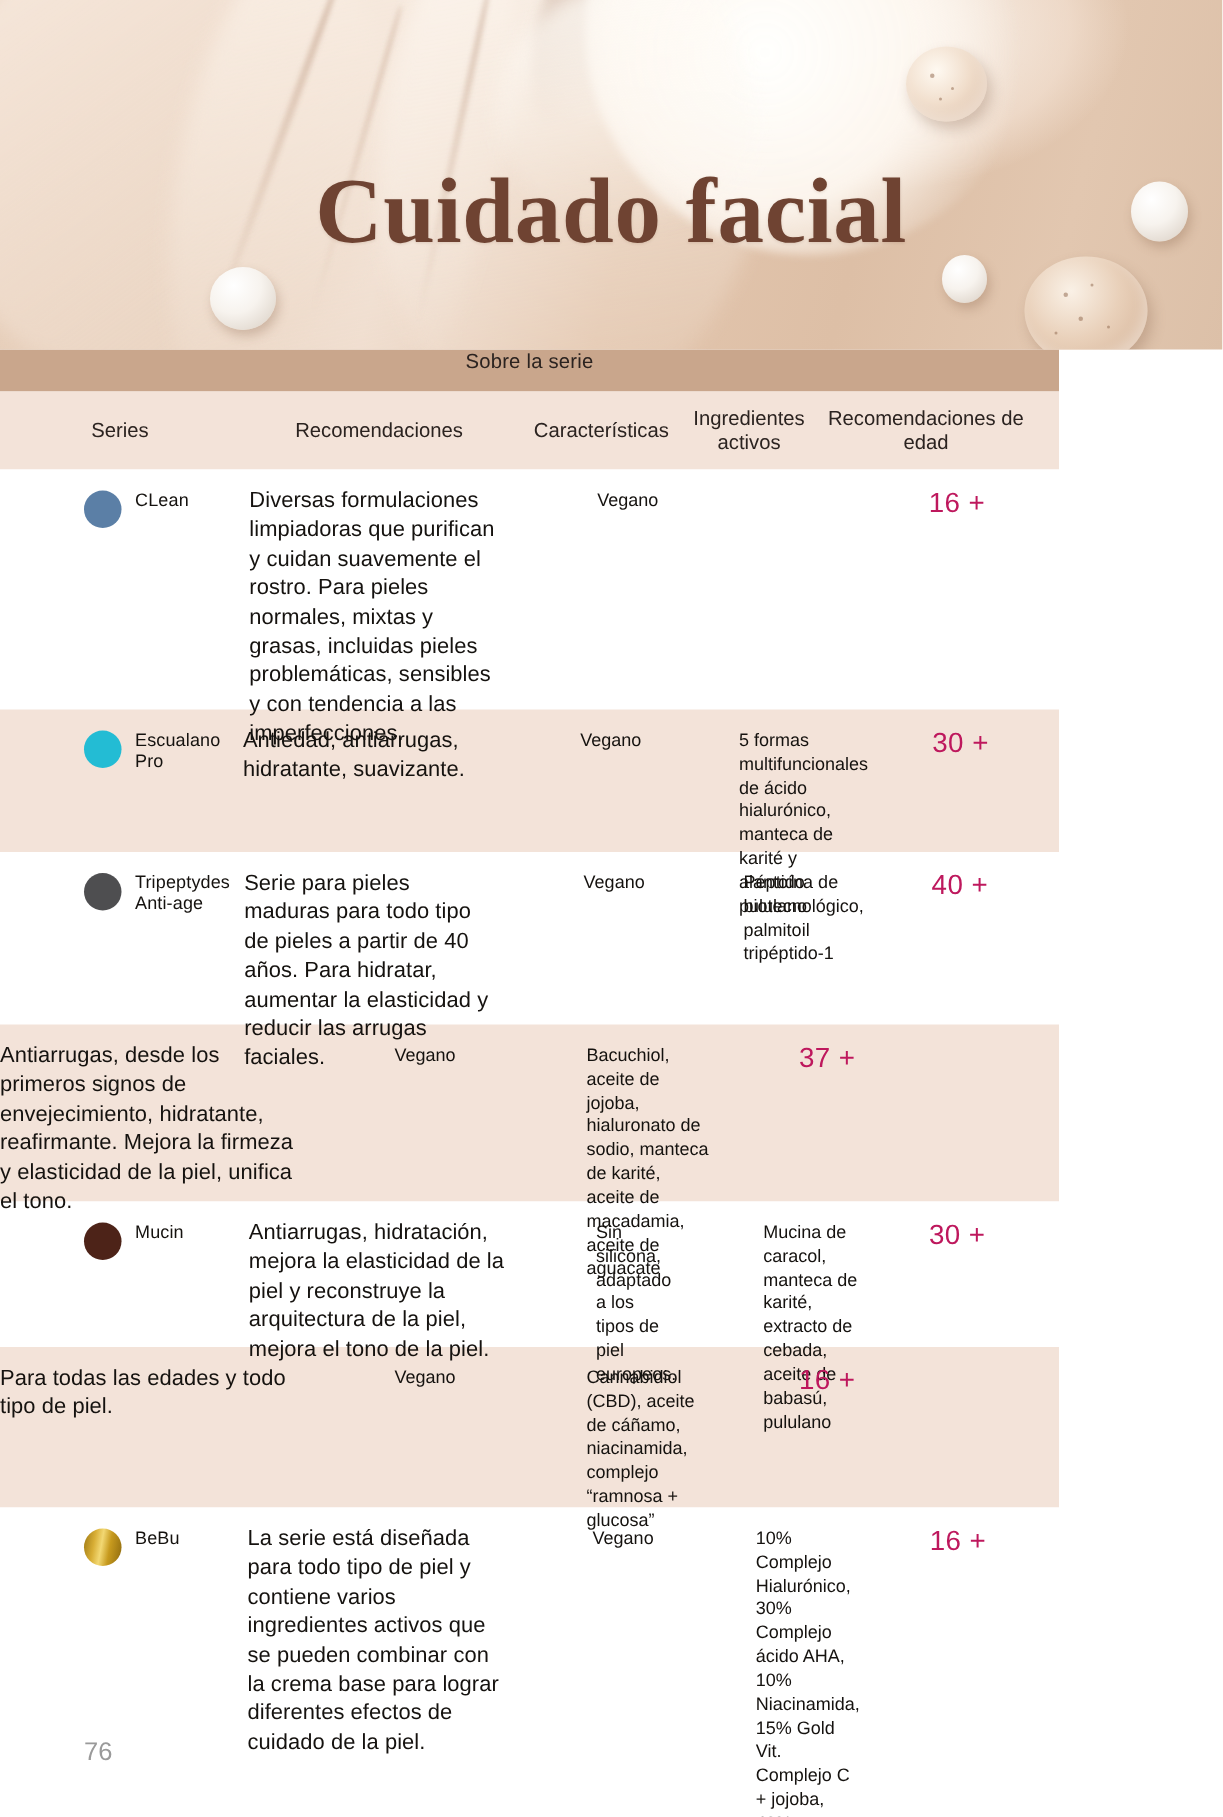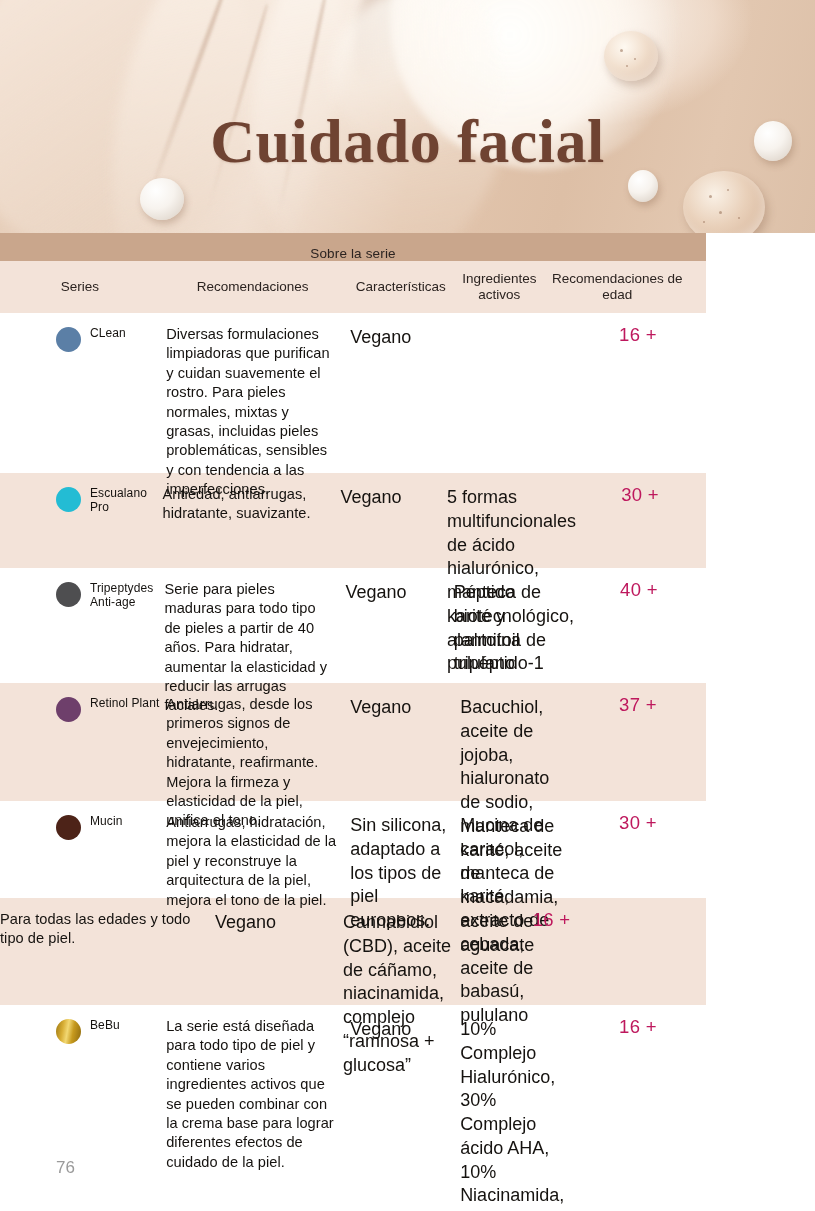--- a/index.html
+++ b/index.html
@@ -67,21 +67,21 @@
   .hero-title {
     position:absolute; left:0; right:0; top:110px; text-align:center;
     font-family:"Liberation Serif", serif;
     font-size:62px; font-weight:700; letter-spacing:.5px;
     color:#6f4332; line-height:1;
     text-shadow:0 1px 2px rgba(120,84,62,.18);
   }
 
   
   .band {
-    height:28px; background:#c9a68c; display:flex; align-items:flex-end; justify-content:center;
+    height:28px; background:#c9a68c; display:flex; align-items:flex-start; justify-content:center;
     color:#2b2320; font-size:13.5px; letter-spacing:.15px;
   }
   .thead {
     background:#f3e3d9; display:flex; align-items:center;
     height:52px; padding:0 14px 0 0;
   }
   .thead .th {
     font-size:13.5px; color:#2b2320; text-align:center; line-height:1.18;
   }
   .row { display:flex; min-height:40px; }
@@ -90,21 +90,21 @@
 
   .c-series  { width:185px; display:flex; align-items:flex-start; padding:13px 6px 10px 56px; gap:9px; }
   .c-reco    { width:215px; padding:12px 12px 12px 0; }
   .c-carac   { width:128px; padding:13px 10px 12px 0; }
   .c-ingr    { width:140px; padding:13px 8px 12px 0; }
   .c-edad    { width:147px; padding:11px 10px 12px 0; text-align:center; }
 
   .dot { width:25px; height:25px; border-radius:50%; flex:0 0 25px; margin-top:1px; }
   .series-name { font-size:12px; color:#15120f; line-height:1.17; letter-spacing:.1px; }
   .reco-text   { font-size:14.6px; color:#15120f; line-height:1.33; letter-spacing:.05px; }
-  .small-text  { font-size:18px; color:#15120f; line-height:1.32; }
+  .small-text  { font-size:12px; color:#15120f; line-height:1.32;margin-left:48px; }
   .age-text    { font-size:18.5px; color:#be185d; letter-spacing:.3px; }
 
   .pagenum {
     position:absolute; left:56px; top:1158px;
     font-size:17px; color:#9a9a9a;
   }
 </style>
 </head>
 <body>
 
@@ -201,24 +201,20 @@
           <div class="small-text">Vegano</div>
         </div>
         <div class="c-ingr">
           <div class="small-text">Péptido biotecnológico, palmitoil tripéptido-1</div>
         </div>
         <div class="c-edad">
           <div class="age-text">40 +</div>
         </div>
       </div>
       <div class="row alt" style="height: 118px;">
-        <div class="c-series">
-          <span class="dot" style="background: rgb(110, 63, 107);"></span>
-          <span class="series-name">Retinol Plant</span>
-        </div>
         <div class="c-reco">
           <div class="reco-text">Antiarrugas, desde los primeros signos de envejecimiento, hidratante, reafirmante.  Mejora la firmeza y elasticidad de la piel, unifica el tono.</div>
         </div>
         <div class="c-carac">
           <div class="small-text">Vegano</div>
         </div>
         <div class="c-ingr">
           <div class="small-text">Bacuchiol, aceite de jojoba, hialuronato de sodio, manteca de karité, aceite de macadamia, aceite de aguacate</div>
         </div>
         <div class="c-edad">

